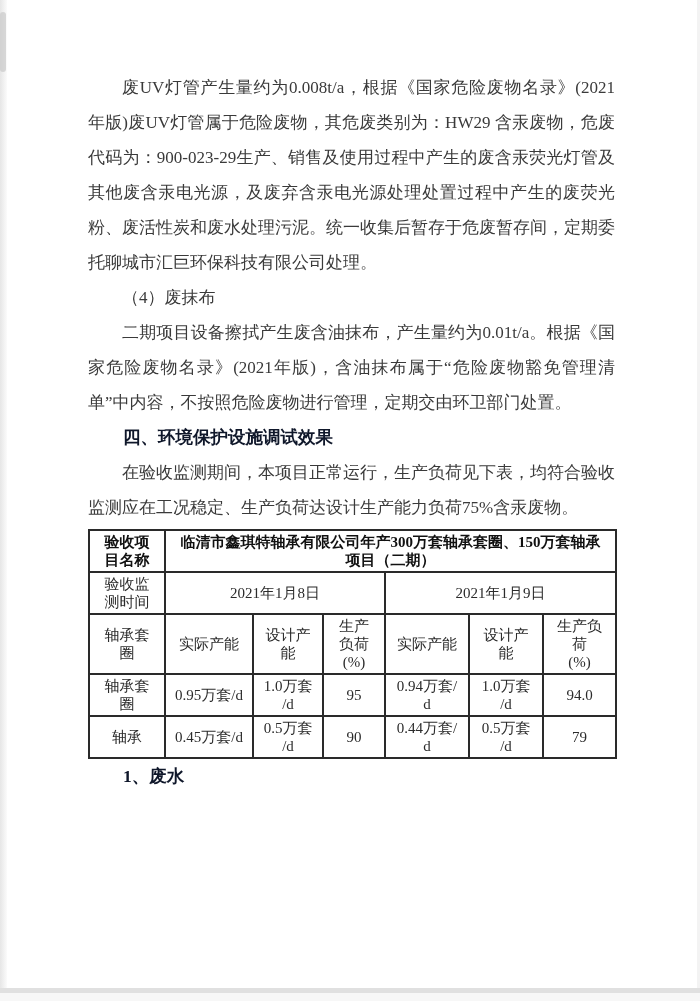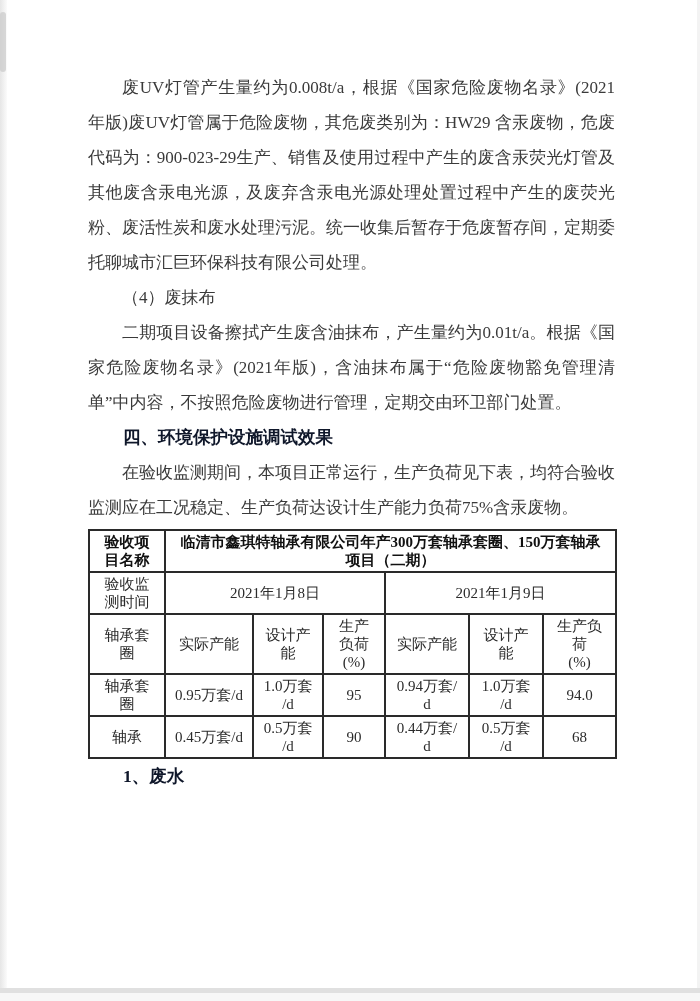--- a/index.html
+++ b/index.html
@@ -164,21 +164,21 @@
         <td>
           <span class="cell-line">0.5万套</span>
           <span class="cell-line">/d</span>
         </td>
         <td>90</td>
         <td>0.44万套/d</td>
         <td>
           <span class="cell-line">0.5万套</span>
           <span class="cell-line">/d</span>
         </td>
-        <td>68</td>
+        <td>79</td>
       </tr>
     </tbody>
   </table>
 
 
   <p class="heading">1、废水</p>
 
 
 </div>
 

